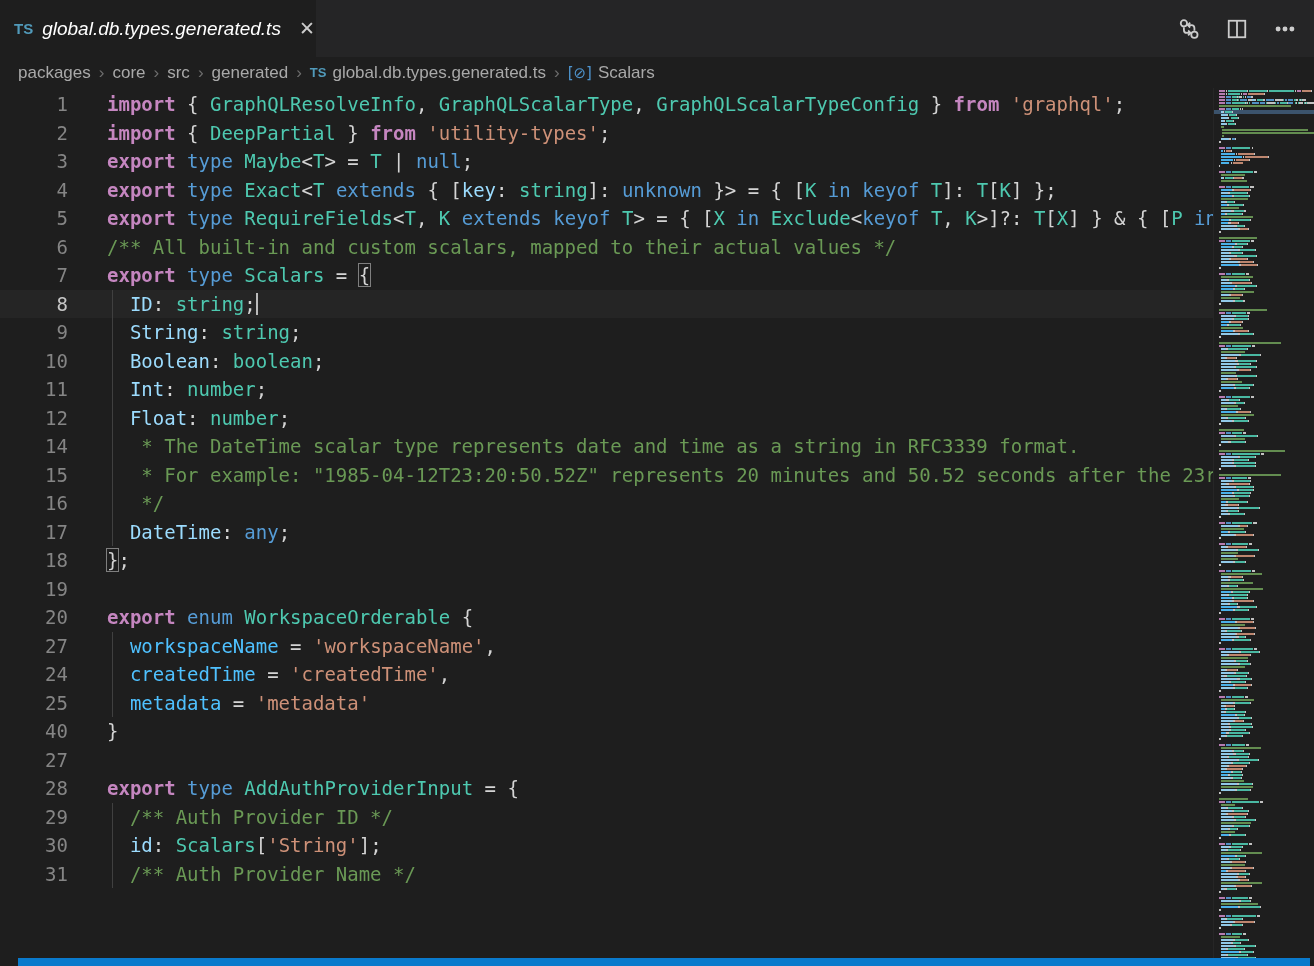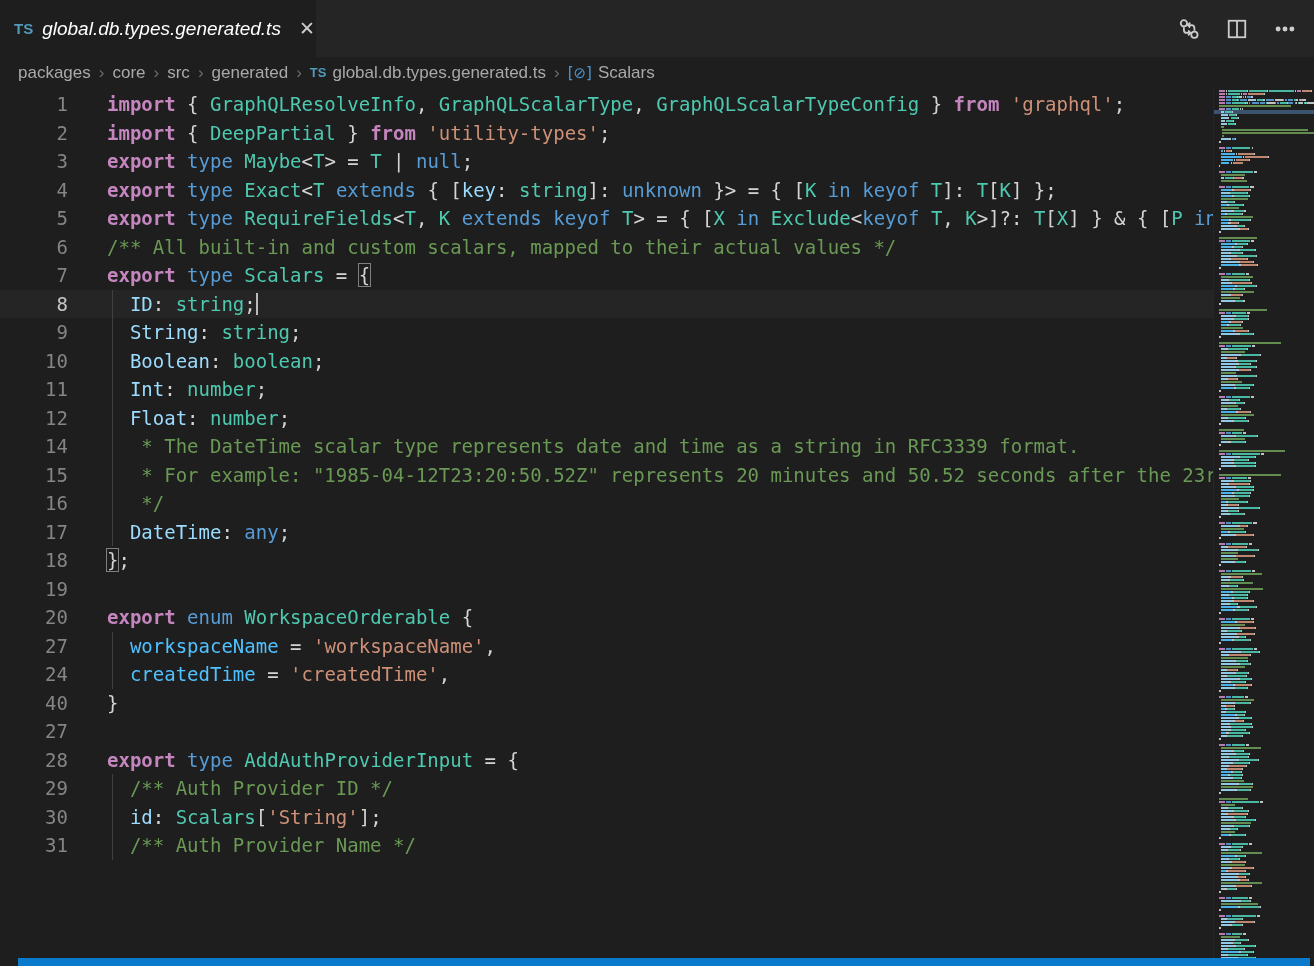--- a/index.html
+++ b/index.html
@@ -130,20 +130,21 @@
       <div class="line"><span class="ln">12</span><span class="lc guide"><span class="tk pun">  </span><span class="tk prop">Float</span><span class="tk pun">: </span><span class="tk typ">number</span><span class="tk pun">;</span></span></div>
       <div class="line"><span class="ln">14</span><span class="lc guide"><span class="tk pun">  </span><span class="tk com"> * The DateTime scalar type represents date and time as a string in RFC3339 format.</span></span></div>
       <div class="line"><span class="ln">15</span><span class="lc guide"><span class="tk pun">  </span><span class="tk com"> * For example: "1985-04-12T23:20:50.52Z" represents 20 minutes and 50.52 seconds after the 23rd hour of April 12th, 1985 in UTC.</span></span></div>
       <div class="line"><span class="ln">16</span><span class="lc guide"><span class="tk pun">  </span><span class="tk com"> */</span></span></div>
       <div class="line"><span class="ln">17</span><span class="lc guide"><span class="tk pun">  </span><span class="tk prop">DateTime</span><span class="tk pun">: </span><span class="tk kw2">any</span><span class="tk pun">;</span></span></div>
       <div class="line"><span class="ln">18</span><span class="lc"><span class="tk punb">}</span><span class="tk pun">;</span></span></div>
       <div class="line"><span class="ln">19</span><span class="lc"></span></div>
       <div class="line"><span class="ln">20</span><span class="lc"><span class="tk kw1">export</span><span class="tk pun"> </span><span class="tk kw2">enum</span><span class="tk pun"> </span><span class="tk typ">WorkspaceOrderable</span><span class="tk pun"> {</span></span></div>
       <div class="line"><span class="ln">27</span><span class="lc guide"><span class="tk pun">  </span><span class="tk enm">workspaceName</span><span class="tk pun"> = </span><span class="tk str">'workspaceName'</span><span class="tk pun">,</span></span></div>
       <div class="line"><span class="ln">24</span><span class="lc guide"><span class="tk pun">  </span><span class="tk enm">createdTime</span><span class="tk pun"> = </span><span class="tk str">'createdTime'</span><span class="tk pun">,</span></span></div>
+      <div class="line"><span class="ln">25</span><span class="lc guide"><span class="tk pun">  </span><span class="tk enm">metadata</span><span class="tk pun"> = </span><span class="tk str">'metadata'</span></span></div>
       <div class="line"><span class="ln">40</span><span class="lc"><span class="tk pun">}</span></span></div>
       <div class="line"><span class="ln">27</span><span class="lc"></span></div>
       <div class="line"><span class="ln">28</span><span class="lc"><span class="tk kw1">export</span><span class="tk pun"> </span><span class="tk kw2">type</span><span class="tk pun"> </span><span class="tk typ">AddAuthProviderInput</span><span class="tk pun"> = {</span></span></div>
       <div class="line"><span class="ln">29</span><span class="lc guide"><span class="tk pun">  </span><span class="tk com">/** Auth Provider ID */</span></span></div>
       <div class="line"><span class="ln">30</span><span class="lc guide"><span class="tk pun">  </span><span class="tk prop">id</span><span class="tk pun">: </span><span class="tk typ">Scalars</span><span class="tk pun">[</span><span class="tk str">'String'</span><span class="tk pun">];</span></span></div>
       <div class="line"><span class="ln">31</span><span class="lc guide"><span class="tk pun">  </span><span class="tk com">/** Auth Provider Name */</span></span></div>
     </div>
 
   <div class="minimap" id="minimap">
     <div class="mmband"></div>

